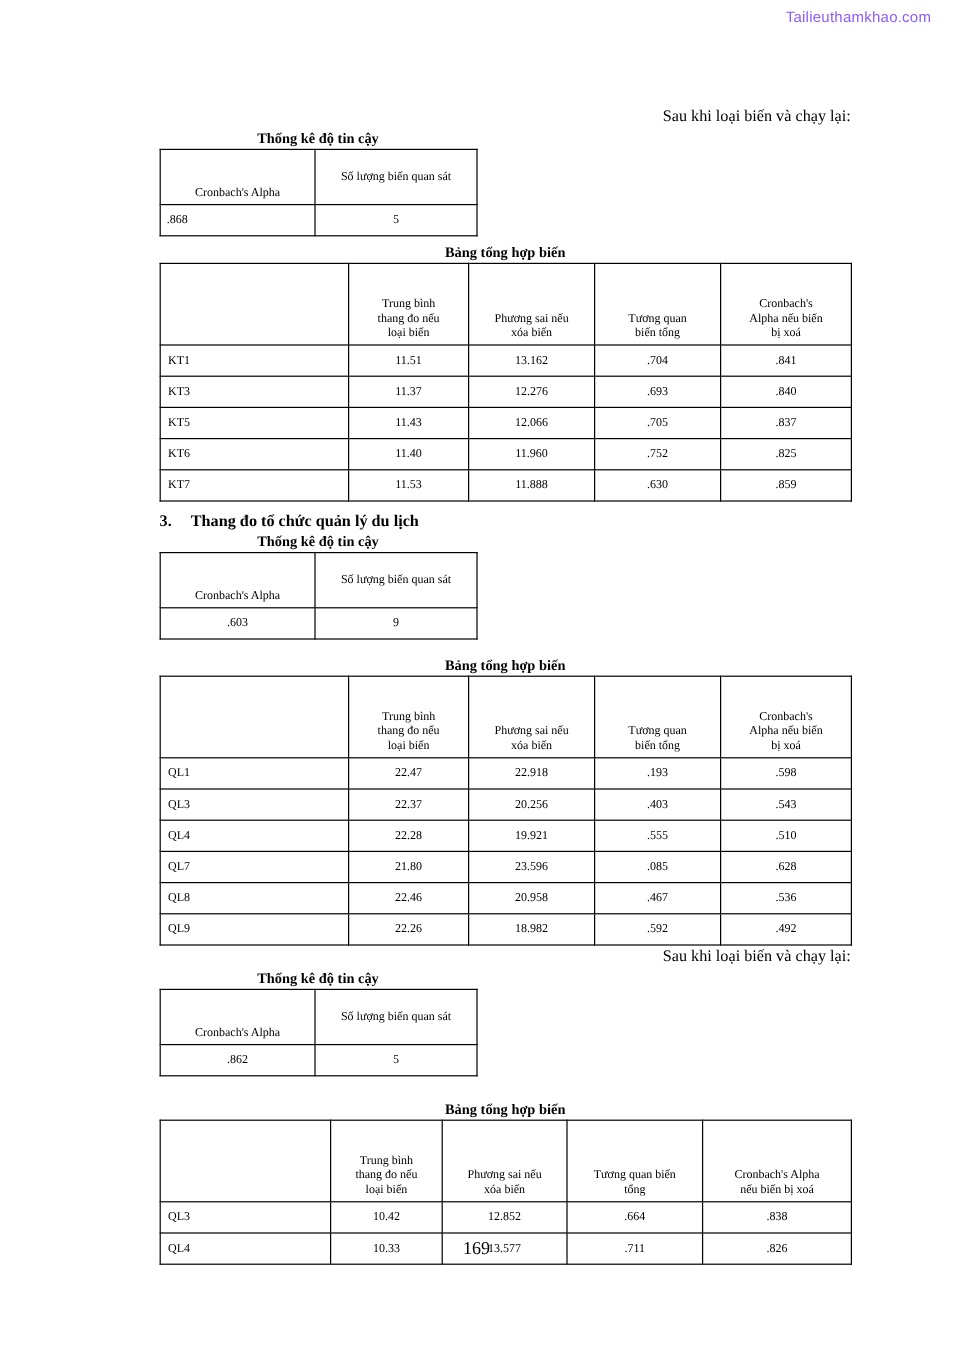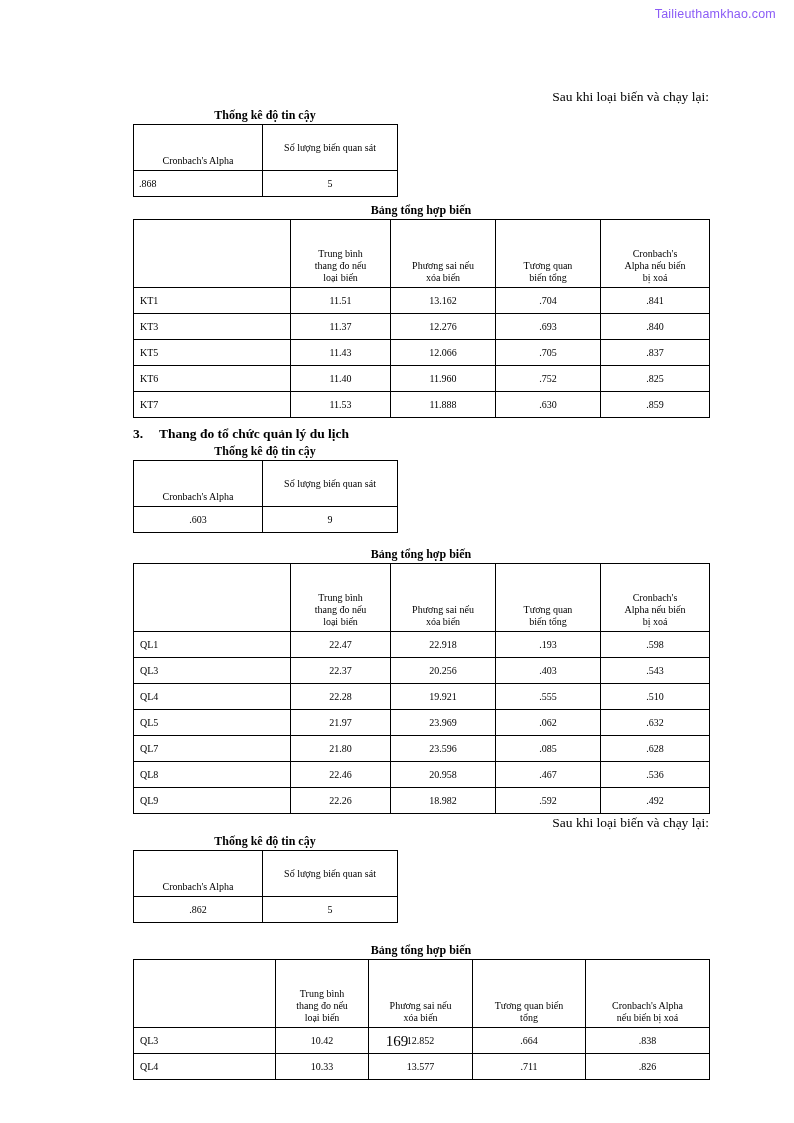--- a/index.html
+++ b/index.html
@@ -320,27 +320,20 @@
           <td class="num">.543</td>
         </tr>
         <tr>
           <td class="label">QL4</td>
           <td class="num">22.28</td>
           <td class="num">19.921</td>
           <td class="num">.555</td>
           <td class="num">.510</td>
         </tr>
         <tr>
-          <td class="label">QL5</td>
-          <td class="num">21.97</td>
-          <td class="num">23.969</td>
-          <td class="num">.062</td>
-          <td class="num">.632</td>
-        </tr>
-        <tr>
           <td class="label">QL7</td>
           <td class="num">21.80</td>
           <td class="num">23.596</td>
           <td class="num">.085</td>
           <td class="num">.628</td>
         </tr>
         <tr>
           <td class="label">QL8</td>
           <td class="num">22.46</td>
           <td class="num">20.958</td>

